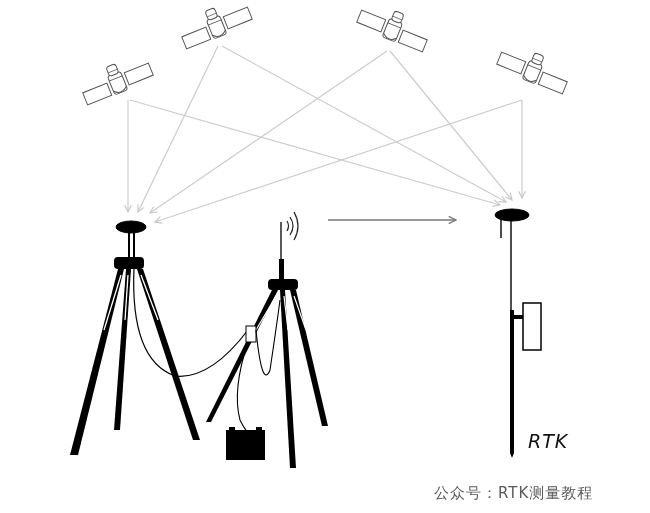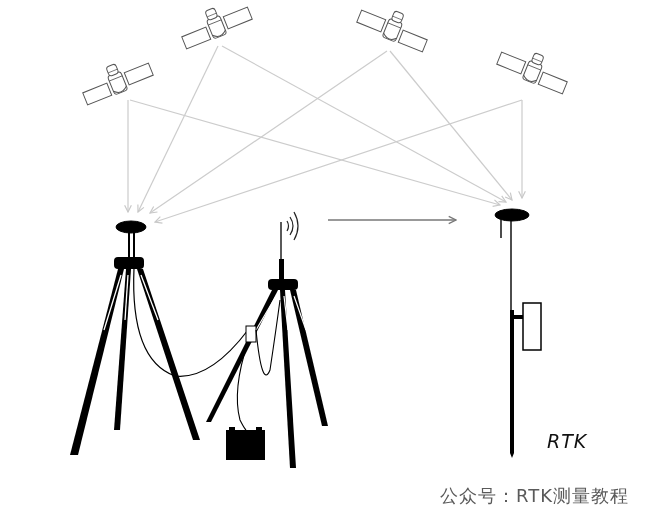--- a/index.html
+++ b/index.html
@@ -16,37 +16,36 @@
     }
     svg.diagram {
       position: absolute;
       left: 0;
       top: 0;
       width: 650px;
       height: 513px;
     }
     .rover-label {
       position: absolute;
-      left: 547px;
+      left: 528px;
       top: 430px;
       font-family: "DejaVu Sans", sans-serif;
       font-size: 19px;
       color: #111111;
       letter-spacing: 1px;
       font-style: italic;
     }
     .watermark {
       position: absolute;
       left: 434px;
       top: 484px;
       font-family: "DejaVu Sans", sans-serif;
-      font-size: 18px;
+      font-size: 15px;
       color: #5a5a5a;
       letter-spacing: 1px;
-      margin-left: 6px;
     }
   </style>
 </head>
 <body>
 
 <div class="canvas">
   <svg class="diagram" viewBox="0 0 650 513" xmlns="http://www.w3.org/2000/svg">
     <defs>
       <marker id="arrowGray" viewBox="0 0 10 10" refX="9" refY="5" markerWidth="7" markerHeight="7" orient="auto">
         <path d="M1,1 L9,5 L1,9" fill="none" stroke="#c8c8c8" stroke-width="1.4"></path>

